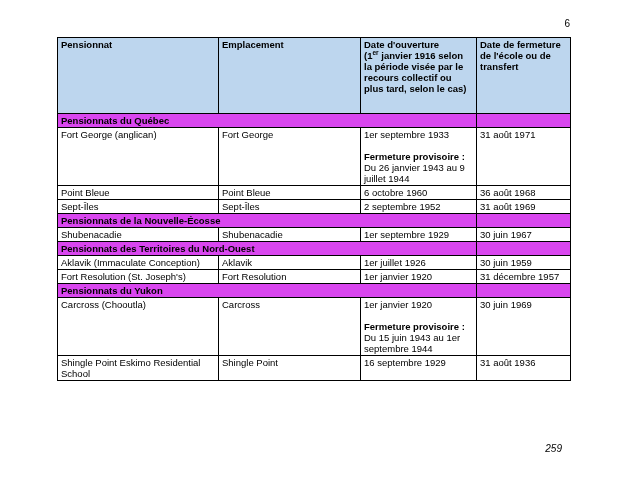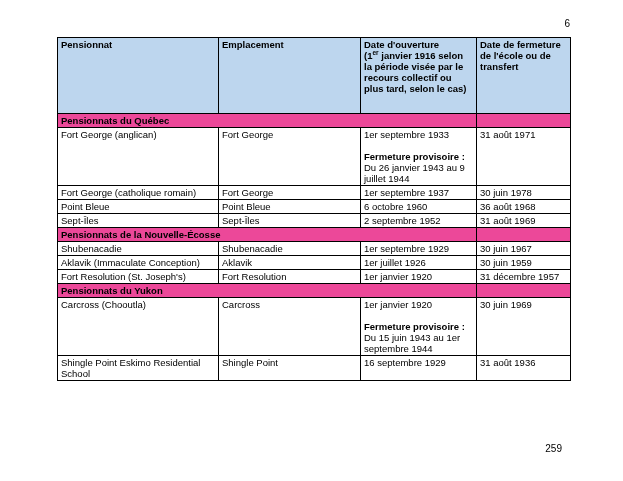--- a/index.html
+++ b/index.html
@@ -14,21 +14,21 @@
     width:623px; height:481px;
     background:#ffffff;
     overflow:hidden;
   }
   .pageno-top {
     position:absolute; top:18px; right:53px;
     font-size:10px; line-height:12px;
   }
   .pageno-bottom {
     position:absolute; top:443px; right:61px;
-    font-size:10px; line-height:12px;
+    font-size:10px; line-height:12px;font-style:italic;
   }
   table.main {
     position:absolute; left:57px; top:37px;
     width:513px;
     border-collapse:collapse;
     table-layout:fixed;
   }
   table.main th, table.main td {
     border:1px solid #000000;
     font-size:9.5px;
@@ -37,21 +37,21 @@
     vertical-align:top;
     text-align:left;
     overflow:hidden;
   }
   table.main th {
     background:#BDD6EE;
     font-weight:bold;
     height:76px;
   }
   tr.section-row td {
-    background:#ec4899;
+    background:#d946ef;
     font-weight:bold;
     height:12px;
   }
   tr.data-row td { height:12px; }
   .note-title { font-weight:bold; }
   .spacer-line { height:11px; }
   sup.ord { font-size:6.5px; vertical-align:super; line-height:0; }
 </style>
 </head>
 <body>
@@ -88,28 +88,20 @@
           <td>Fort George</td>
           <td>
             <div>1er septembre 1933</div>
             <div class="spacer-line"></div>
             <div class="note-title">Fermeture provisoire :</div>
             <div>Du 26 janvier 1943 au 9 juillet 1944</div>
           </td>
           <td>31 août 1971</td>
         </tr>
         <tr class="data-row">
-          <td>Fort George (catholique romain)</td>
-          <td>Fort George</td>
-          <td>
-            <div>1er septembre 1937</div>
-          </td>
-          <td>30 juin 1978</td>
-        </tr>
-        <tr class="data-row">
           <td>Point Bleue</td>
           <td>Point Bleue</td>
           <td>
             <div>6 octobre 1960</div>
           </td>
           <td>36 août 1968</td>
         </tr>
         <tr class="data-row">
           <td>Sept-Îles</td>
           <td>Sept-Îles</td>
@@ -122,20 +114,24 @@
           <td colspan="3">Pensionnats de la Nouvelle-Écosse</td>
           <td></td>
         </tr>
         <tr class="data-row">
           <td>Shubenacadie</td>
           <td>Shubenacadie</td>
           <td>
             <div>1er septembre 1929</div>
           </td>
           <td>30 juin 1967</td>
+        </tr>
+        <tr class="section-row">
+          <td colspan="3">Pensionnats des Territoires du Nord-Ouest</td>
+          <td></td>
         </tr>
         <tr class="data-row">
           <td>Aklavik (Immaculate Conception)</td>
           <td>Aklavik</td>
           <td>
             <div>1er juillet 1926</div>
           </td>
           <td>30 juin 1959</td>
         </tr>
         <tr class="data-row">

